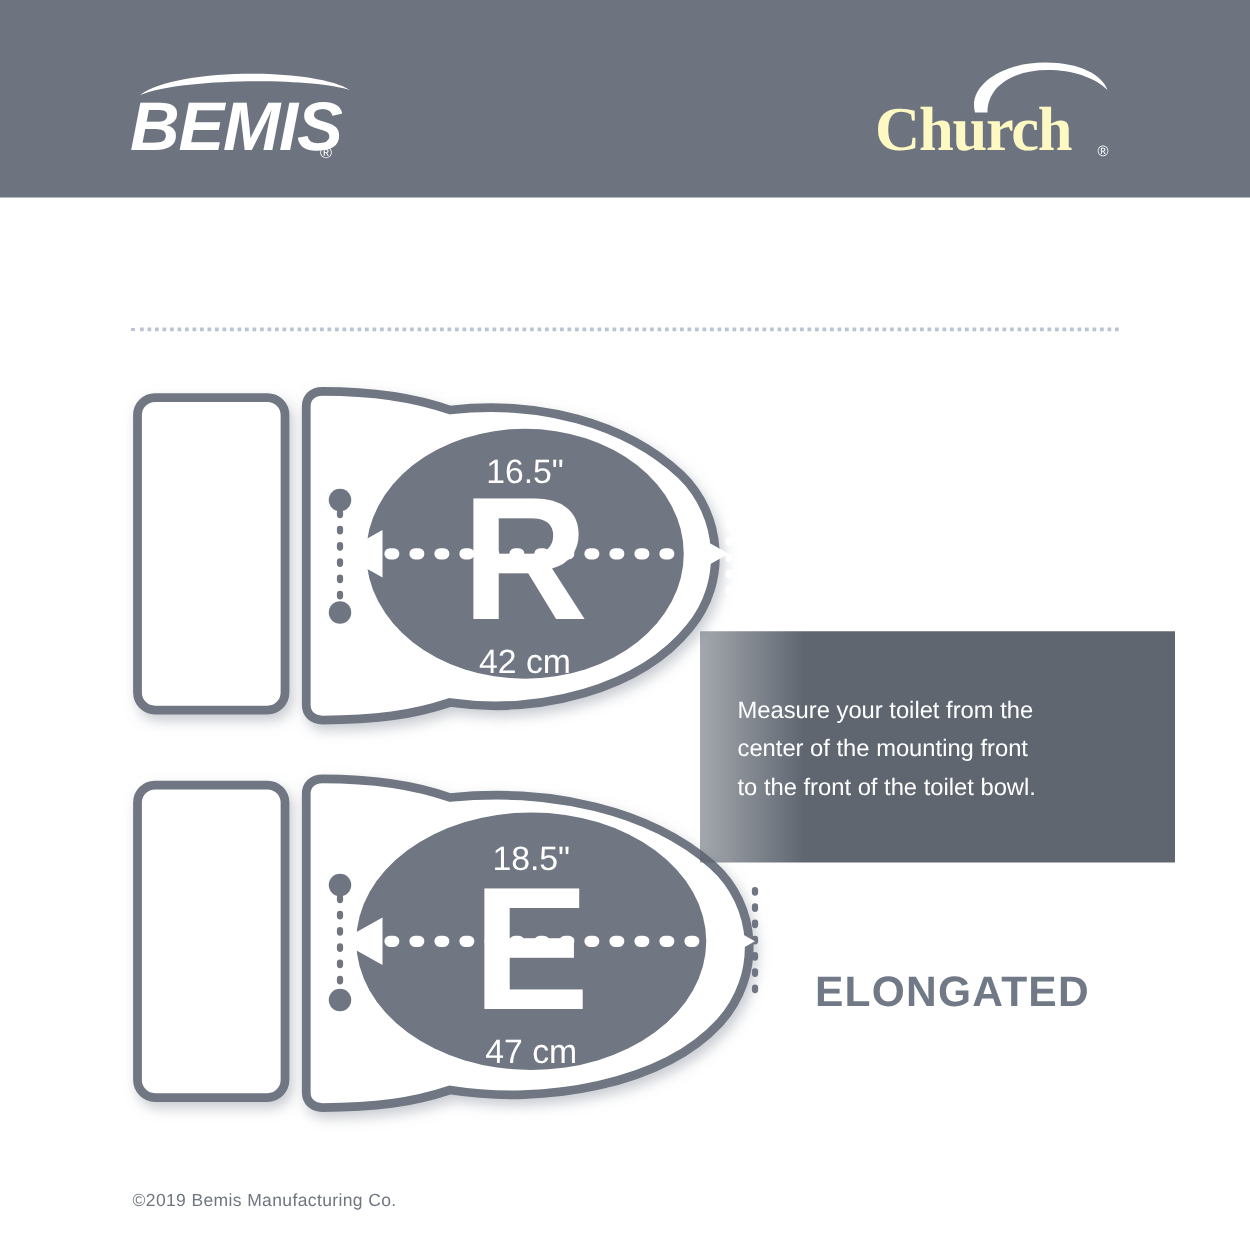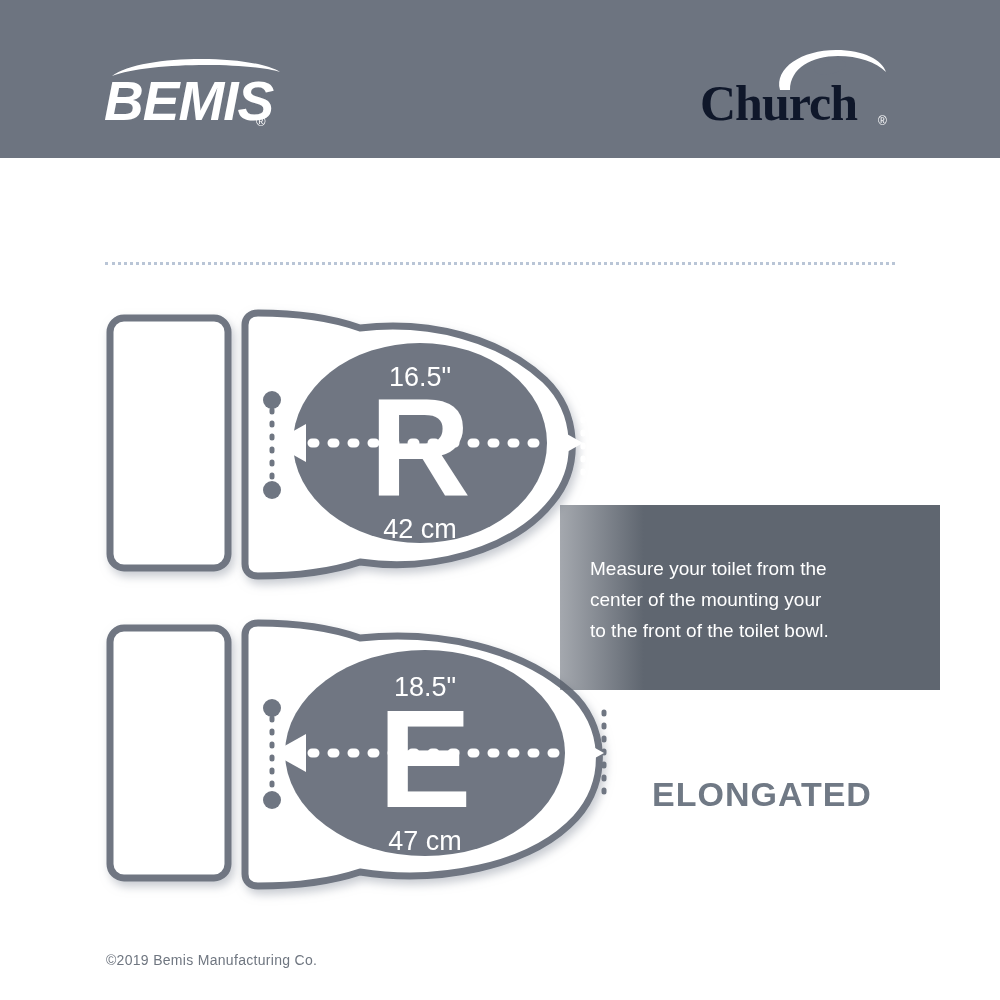--- a/index.html
+++ b/index.html
@@ -71,21 +71,21 @@
     width: 230px;
     height: 86px;
   }
   .church-word {
     position: absolute;
     left: 0px;
     top: 30px;
     font-family: "Liberation Serif", serif;
     font-weight: bold;
     font-size: 50px;
-    color: #0f172a;
+    color: #fef9c3;
     letter-spacing: -1px;
     line-height: 1;
   }
   .church-reg {
     position: absolute;
     left: 178px;
     top: 66px;
     font-size: 12px;
     color: #ffffff;
   }
@@ -277,20 +277,20 @@
       <text x="425" y="416" font-family="Liberation Sans, sans-serif" font-size="27" fill="#ffffff" text-anchor="middle">18.5"</text>
       <text x="425" y="570" font-family="Liberation Sans, sans-serif" font-size="27" fill="#ffffff" text-anchor="middle">47 cm</text>
     </svg>
   </div>
 
   <div class="label label-elongated">ELONGATED</div>
 
   <div class="callout">
     <div class="callout-text">
       <span>Measure your toilet from the</span><br>
-      <span>center of the mounting your</span><br>
+      <span>center of the mounting front</span><br>
       <span>to the front of the toilet bowl.</span>
     </div>
   </div>
 
   <div class="footer">©2019 Bemis Manufacturing Co.</div>
 
 </div>
 
 </body></html>

